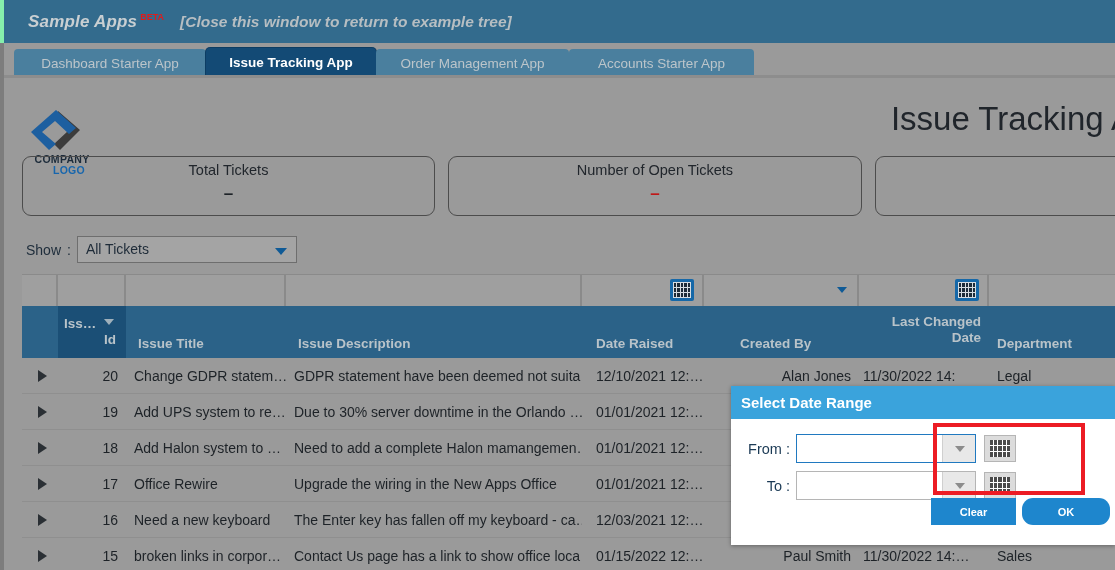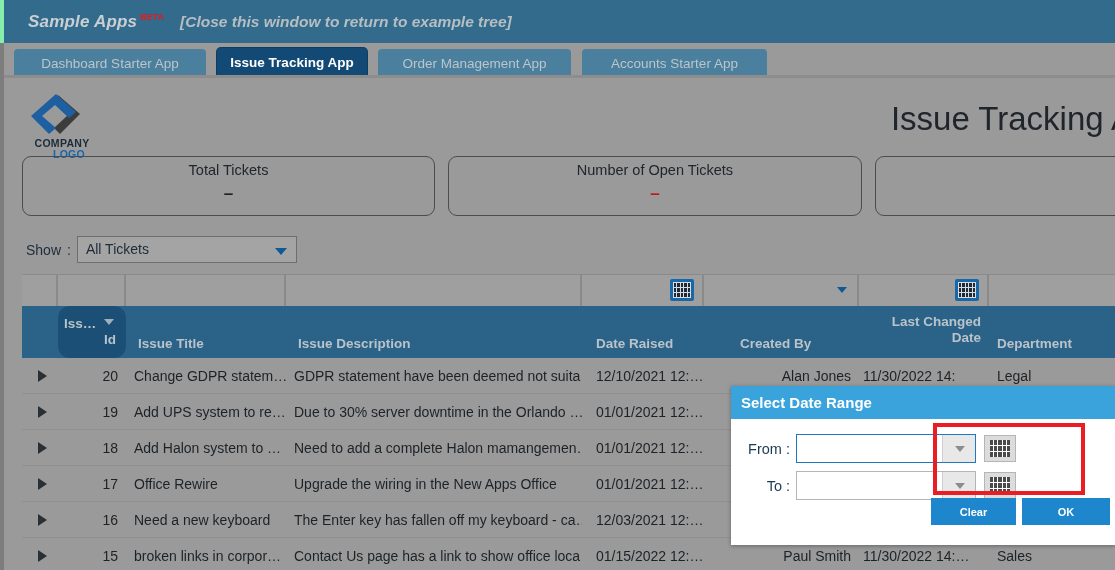--- a/index.html
+++ b/index.html
@@ -28,49 +28,49 @@
   }
   .close-note{
     font-size:15.5px;font-weight:bold;font-style:italic;color:#b7bec2;margin-left:16px;
   }
 
   
   .tabstrip{
     position:absolute;left:0;top:43px;width:1115px;height:35px;
     background:#9a9a9a;border-left:4px solid #7d7d7d;box-sizing:border-box;
   }
-  .tabs{display:flex;align-items:flex-end;height:35px;padding-left:10px;gap:11px;}
+  .tabs{display:flex;align-items:flex-end;height:35px;padding-left:10px;gap:0;}
   .tab{
     height:29px;line-height:29px;
     background:#4a7f9e;color:#bcc5ca;
     font-size:13.5px;text-align:center;
     border-radius:4px 4px 0 0;
     box-sizing:border-box;
     cursor:pointer;user-select:none;
   }
   .tab.t0{width:192px;}
-  .tab.t1{width:150px;}
+  .tab.t1{width:170px;}
   .tab.t2{width:193px;}
   .tab.t3{width:185px;}
   .tab.active{
     background:#134a75;color:#ffffff;font-weight:bold;height:30px;line-height:30px;
     box-shadow:0 0 0 1px #0d3d63;
   }
   .tabstrip:after{
     content:"";position:absolute;left:0;bottom:0;width:1115px;height:3px;background:#8d8d8d;
   }
 
   
   .content{
     position:absolute;left:0;top:78px;width:1115px;height:492px;
     background:#9a9a9a;border-left:4px solid #7d7d7d;box-sizing:border-box;
   }
 
   
-  .logo-wrap{position:absolute;left:22px;top:12px;width:72px;}
+  .logo-wrap{position:absolute;left:22px;top:28px;width:72px;}
   .logo-mark{position:relative;width:60px;height:50px;margin-left:2px;}
   .logo-text{text-align:center;margin-top:-2px;}
   .logo-company{font-size:10.5px;font-weight:bold;color:#1c2b3a;letter-spacing:.3px;display:block;line-height:11px;}
   .logo-logo{font-size:10.5px;font-weight:bold;color:#1766ad;letter-spacing:.3px;display:block;line-height:11px;padding-left:14px;}
 
   .page-title{
     position:absolute;right:-18px;top:22px;
     font-size:33px;color:#20252b;white-space:nowrap;
   }
 
@@ -137,21 +137,21 @@
   }
 
   .headrow{display:flex;height:52px;background:#2b6288;}
   .hcell{
     box-sizing:border-box;position:relative;
     font-size:13.5px;font-weight:bold;color:#b9c3c9;
     display:flex;align-items:flex-end;padding-bottom:7px;
   }
   .hcell.sorted{background:#1b4f76;}
   .hcell .htext{display:block;line-height:16px;}
-  .hcell.right{justify-content:flex-end;text-align:right;padding-right:8px;border-radius:12px;}
+  .hcell.right{justify-content:flex-end;text-align:right;padding-right:8px;}
   .hcell.left{padding-left:12px;}
   .sort-arrow{
     position:absolute;width:0;height:0;
     border-left:5px solid transparent;border-right:5px solid transparent;border-top:6px solid #9fb0bb;
   }
 
   .datarow{
     display:flex;height:35px;align-items:center;
     border-bottom:1px solid #8f8f8f;background:#9a9a9a;
   }
@@ -206,21 +206,21 @@
     display:grid;grid-template-columns:repeat(5,1fr);grid-template-rows:repeat(3,1fr);gap:1px;
     box-sizing:border-box;
   }
   .cal-btn .grid-dots i{background:#4a4a4a;display:block;}
   .dlg-btns{position:absolute;left:200px;bottom:20px;display:flex;gap:6px;}
   .dlg-btn{
     width:85px;height:27px;background:#1e86cd;color:#ffffff;
     font-size:11px;font-weight:bold;display:flex;align-items:center;justify-content:center;
     cursor:pointer;user-select:none;
   }
-  .dlg-btn.wide{width:88px;}
+  .dlg-btn.wide{width:88px;border-radius:11px;}
   .redbox{
     position:absolute;left:933px;top:423px;width:152px;height:72px;
     border:4px solid #ec1c24;box-sizing:border-box;pointer-events:none;
   }
 </style>
 </head>
 <body>
 
 <div id="app">
 

